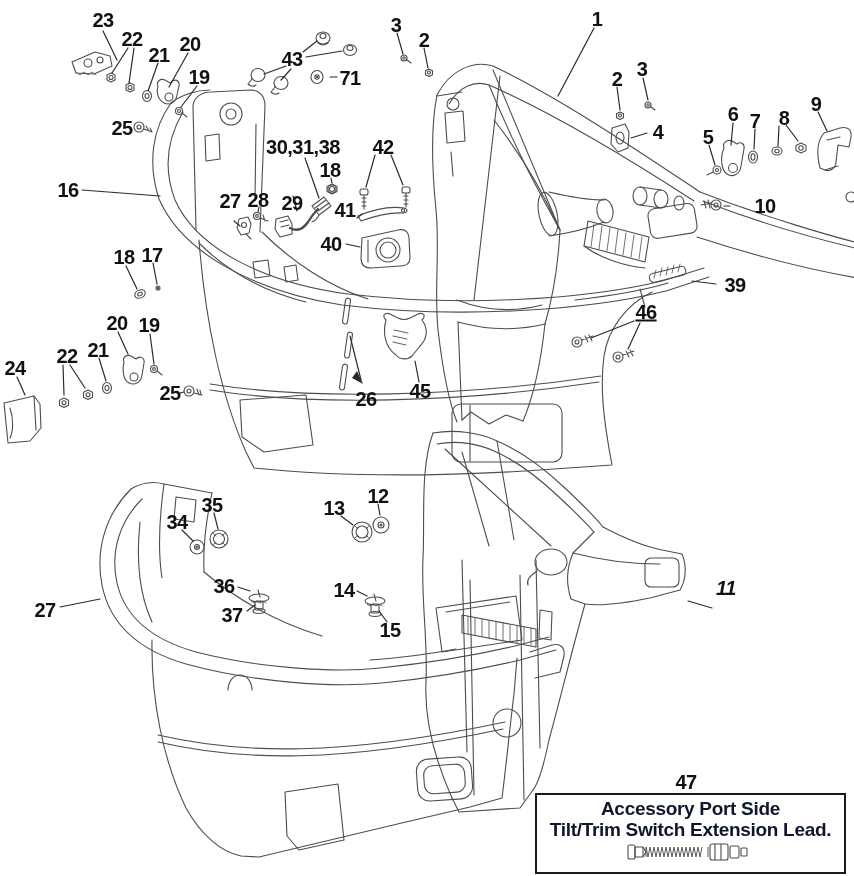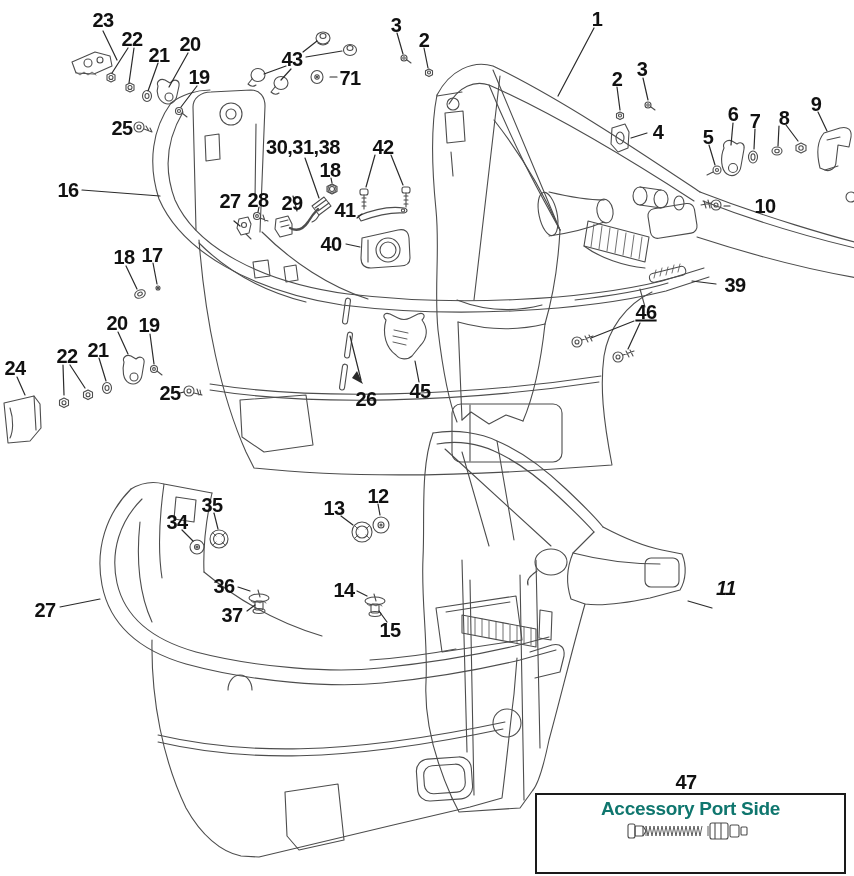--- a/index.html
+++ b/index.html
@@ -5,21 +5,21 @@
   html,body{margin:0;padding:0;background:#fff;}
   #stage{position:relative;width:854px;height:876px;background:#fff;overflow:hidden;
          font-family:"Liberation Sans",sans-serif;}
   #lineart{position:absolute;left:0;top:0;}
   .callout{position:absolute;transform:translate(-50%,-50%);
            font:700 20px "Liberation Sans",sans-serif;color:#111;
            white-space:nowrap;letter-spacing:-0.5px;}
   #legend-box{position:absolute;left:535px;top:793px;width:311px;height:81px;
               border:2px solid #1a1a1a;box-sizing:border-box;background:#fff;
               text-align:center;}
-  .legend-line{font:700 19px "Liberation Sans",sans-serif;color:#0f766e;
+  .legend-line{font:700 19px "Liberation Sans",sans-serif;color:#0f172a;
                line-height:21px;letter-spacing:-0.3px;}
   .legend-line.first{margin-top:3px;}
   #lead-icon{display:block;margin:1px auto 0 auto;}
 </style>
 </head>
 <body>
 
 <div id="stage">
 
   <svg id="lineart" width="854" height="876" viewBox="0 0 854 876">
@@ -415,20 +415,21 @@
       <div class="callout" style="left: 383px; top: 147px;">42</div>
       <div class="callout" style="left: 292px; top: 59px;">43</div>
       <div class="callout" style="left: 350px; top: 78px;">71</div>
       <div class="callout" style="left: 420px; top: 391px;">45</div>
       <div class="callout" style="left: 646px; top: 312px; text-decoration: underline;">46</div>
       <div class="callout" style="left: 686px; top: 782px;">47</div>
     </div>
 
   <div id="legend-box">
     <div class="legend-line first">Accessory Port Side</div>
+    <div class="legend-line">Tilt/Trim Switch Extension Lead.</div>
     <svg id="lead-icon" width="130" height="22" viewBox="0 0 130 22">
       <g fill="none" stroke="#4d4d4d" stroke-width="1.1">
         <rect x="2" y="4" width="7" height="14" rx="2"></rect>
         <rect x="9" y="6" width="8" height="10" rx="1"></rect>
         <path d="M17,6 l3,5 l-3,5"></path>
         <path d="M20,6 v10 M20,6 l2,10 l2,-10 l2,10 l2,-10 l2,10 l2,-10 l2,10 l2,-10 l2,10 l2,-10 l2,10 l2,-10 l2,10 l2,-10 l2,10 l2,-10 l2,10 l2,-10 l2,10 l2,-10 l2,10 l2,-10 l2,10 l2,-10 l2,10 l2,-10 l2,10 l2,-10 M82,6 v10" stroke-width="0.9"></path>
         <rect x="84" y="3" width="18" height="16" rx="2"></rect>
         <path d="M89,3 v16 M95,3 v16"></path>
         <rect x="104" y="5" width="9" height="12" rx="1.5"></rect>
         <rect x="115" y="7" width="6" height="8" rx="1"></rect>

